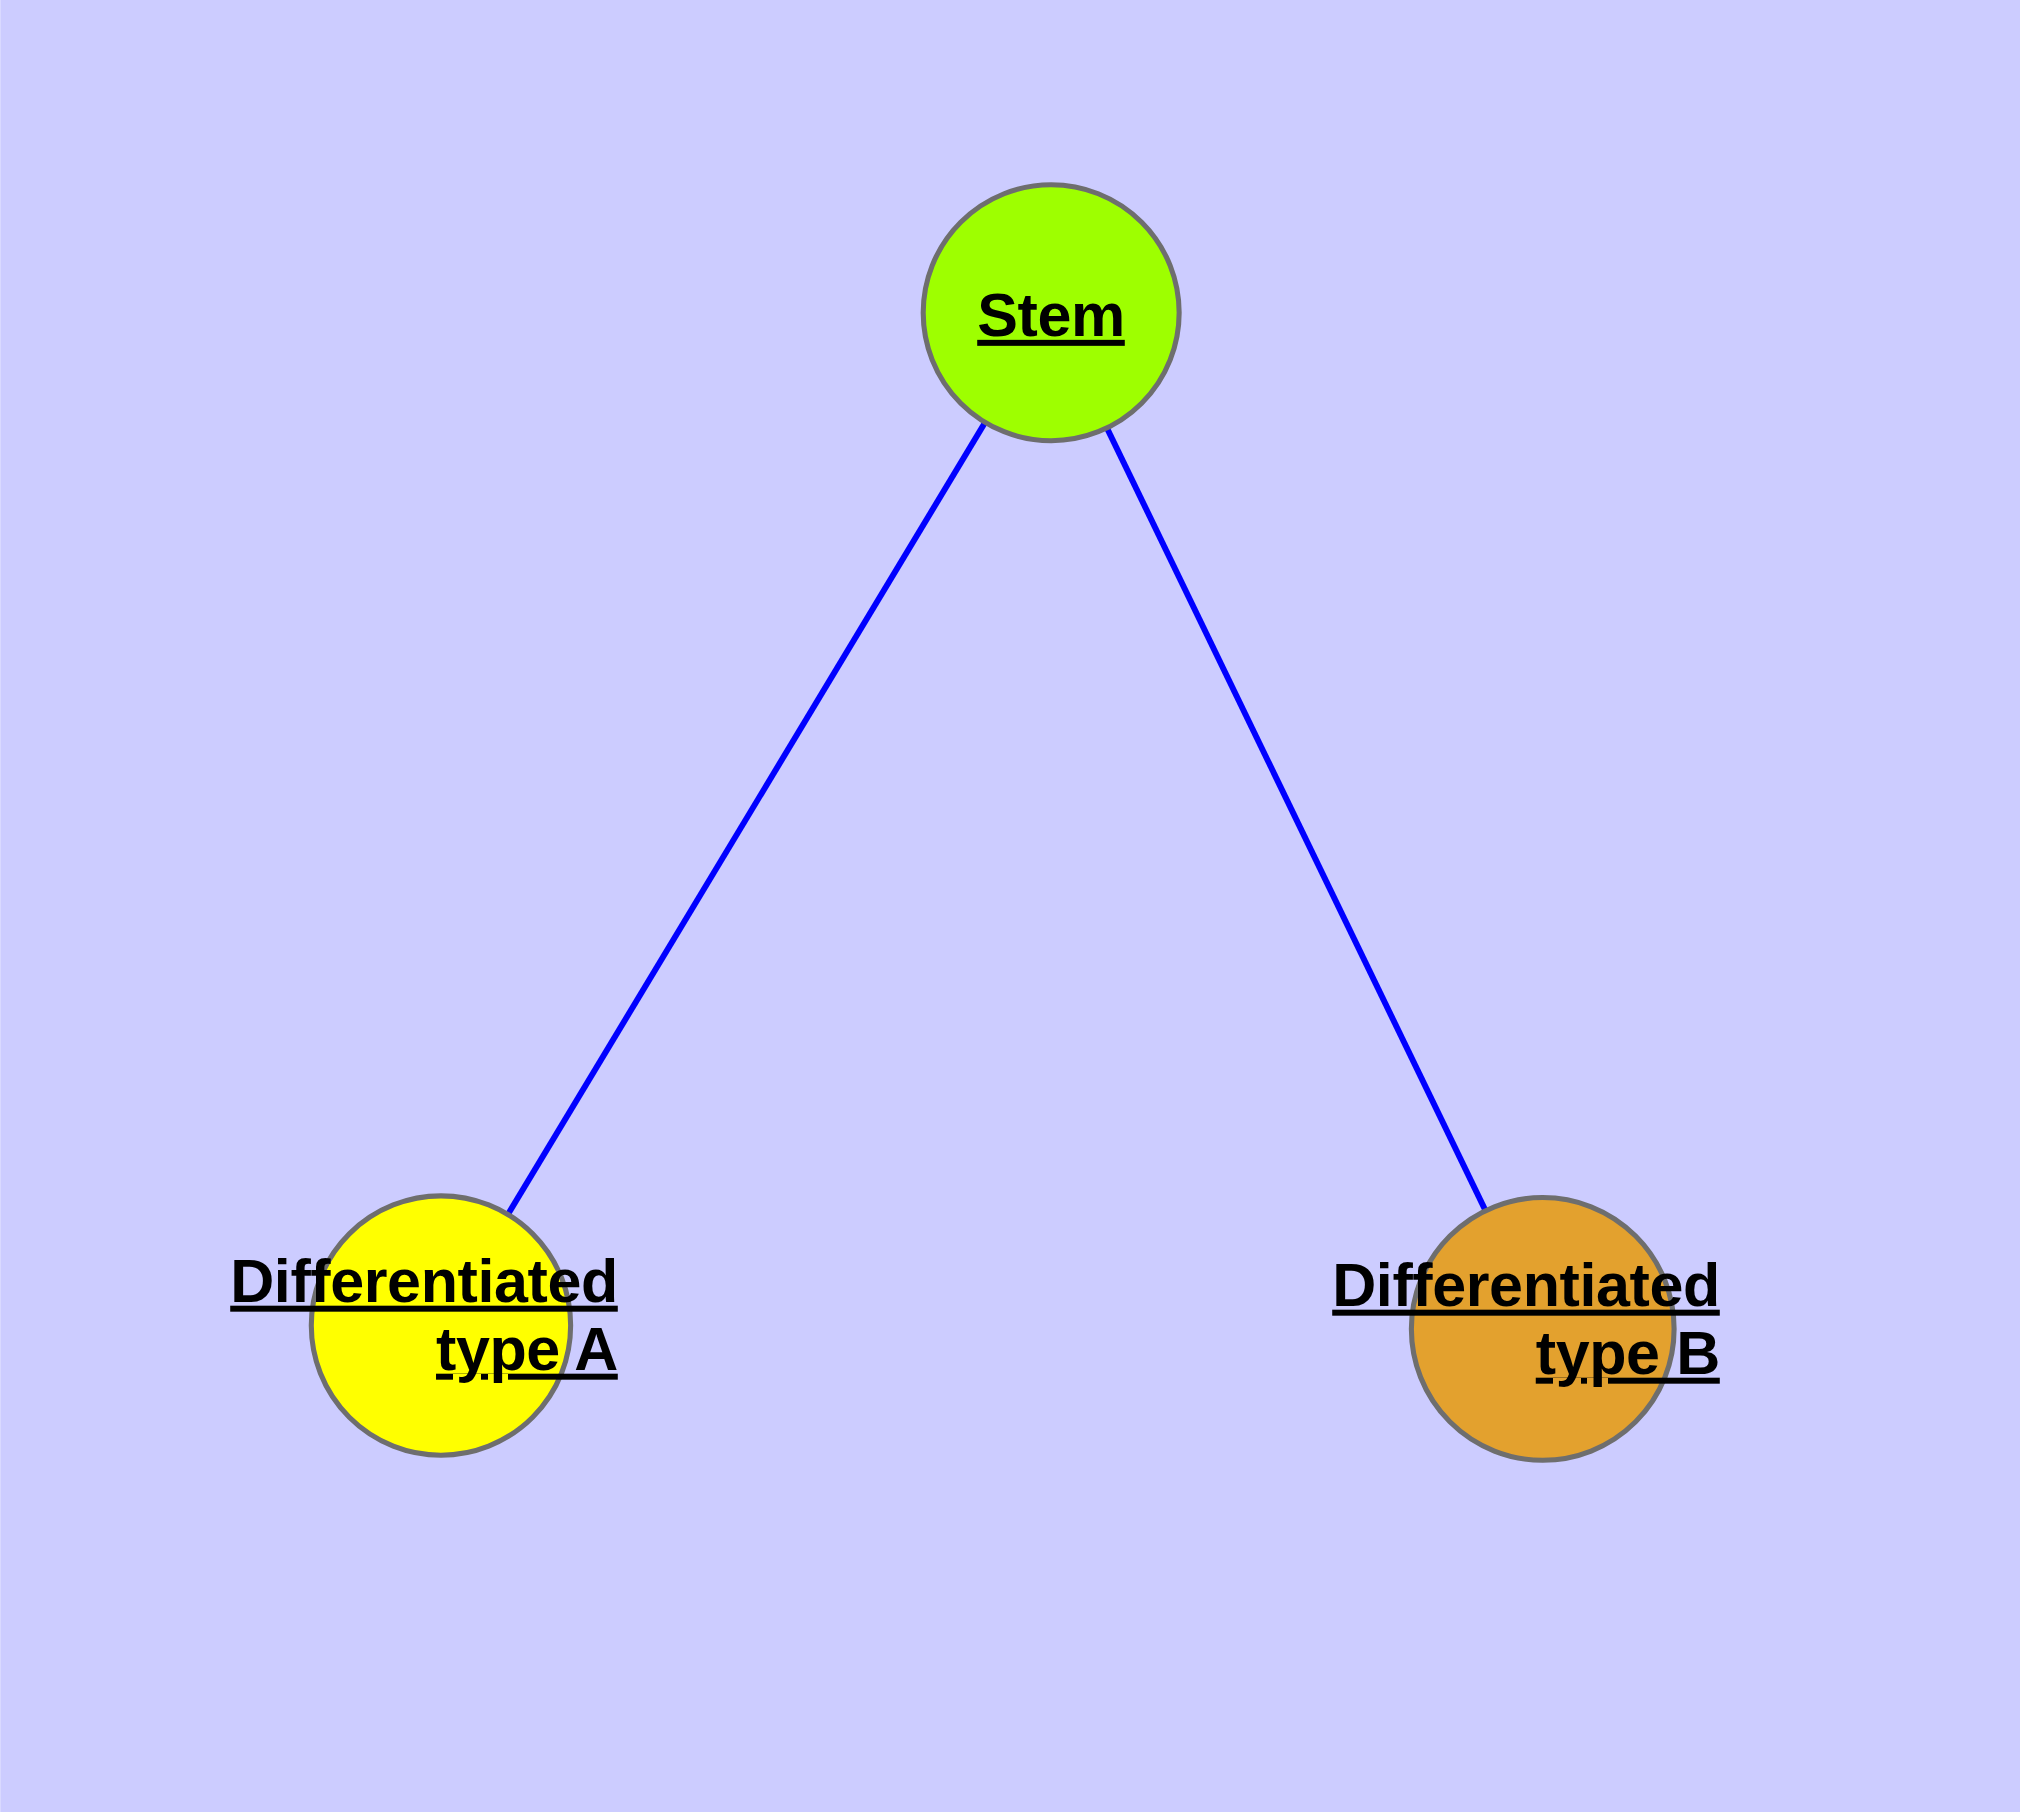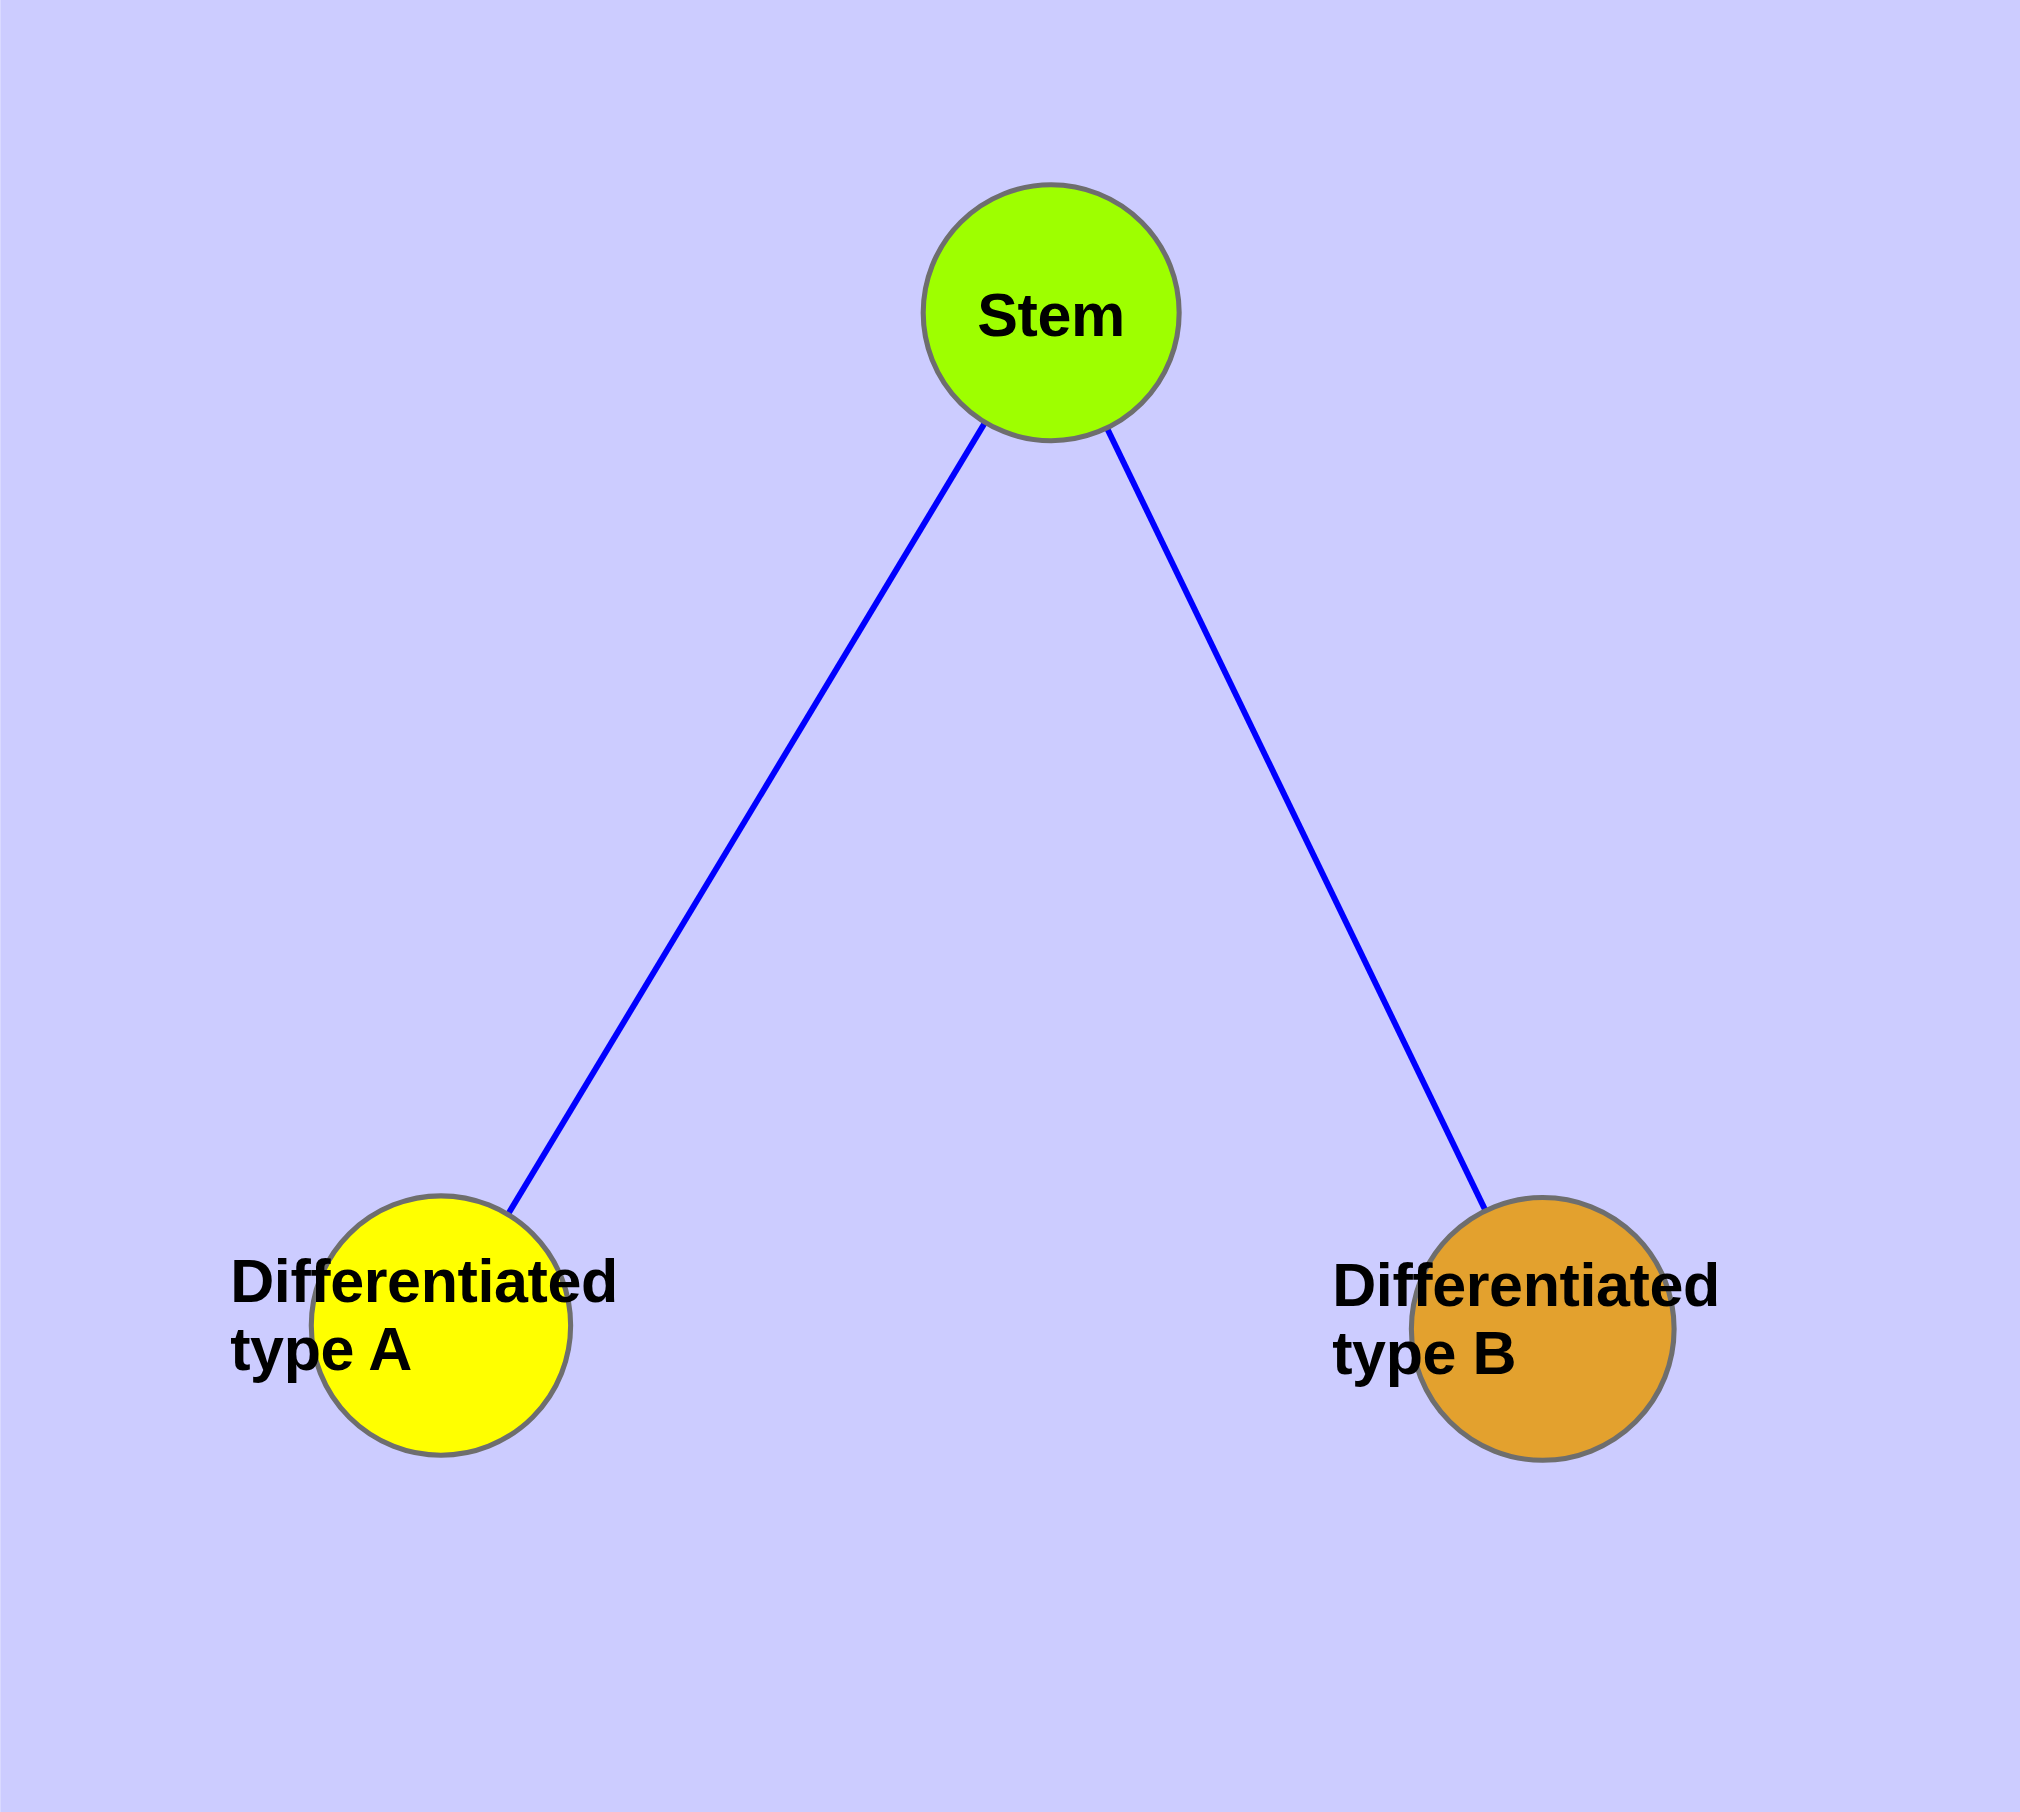--- a/index.html
+++ b/index.html
@@ -30,25 +30,26 @@
     stroke: #0000ff;
     stroke-width: 7;
     stroke-linecap: butt;
   }
   .node-label {
     position: absolute;
     color: #000000;
     font-weight: bold;
     font-size: 61px;
     line-height: 1.12;
-    text-align: left;
+    text-align: right;
     white-space: pre;
     transform: translate(-50%, -50%);
     pointer-events: none;
     letter-spacing: -0.4px;
+    text-decoration: underline;
   }
 </style>
 </head>
 <body>
 
 <div id="canvas" style="width: 2021px; height: 1812px;">
 
   <svg id="graph-svg" viewBox="0 0 2384 2138" xmlns="http://www.w3.org/2000/svg" style="width: 2021px; height: 1812px;">
 
     <rect id="bg-rect" x="0" y="0" width="2384" height="2138" fill="#ccccff"></rect>

